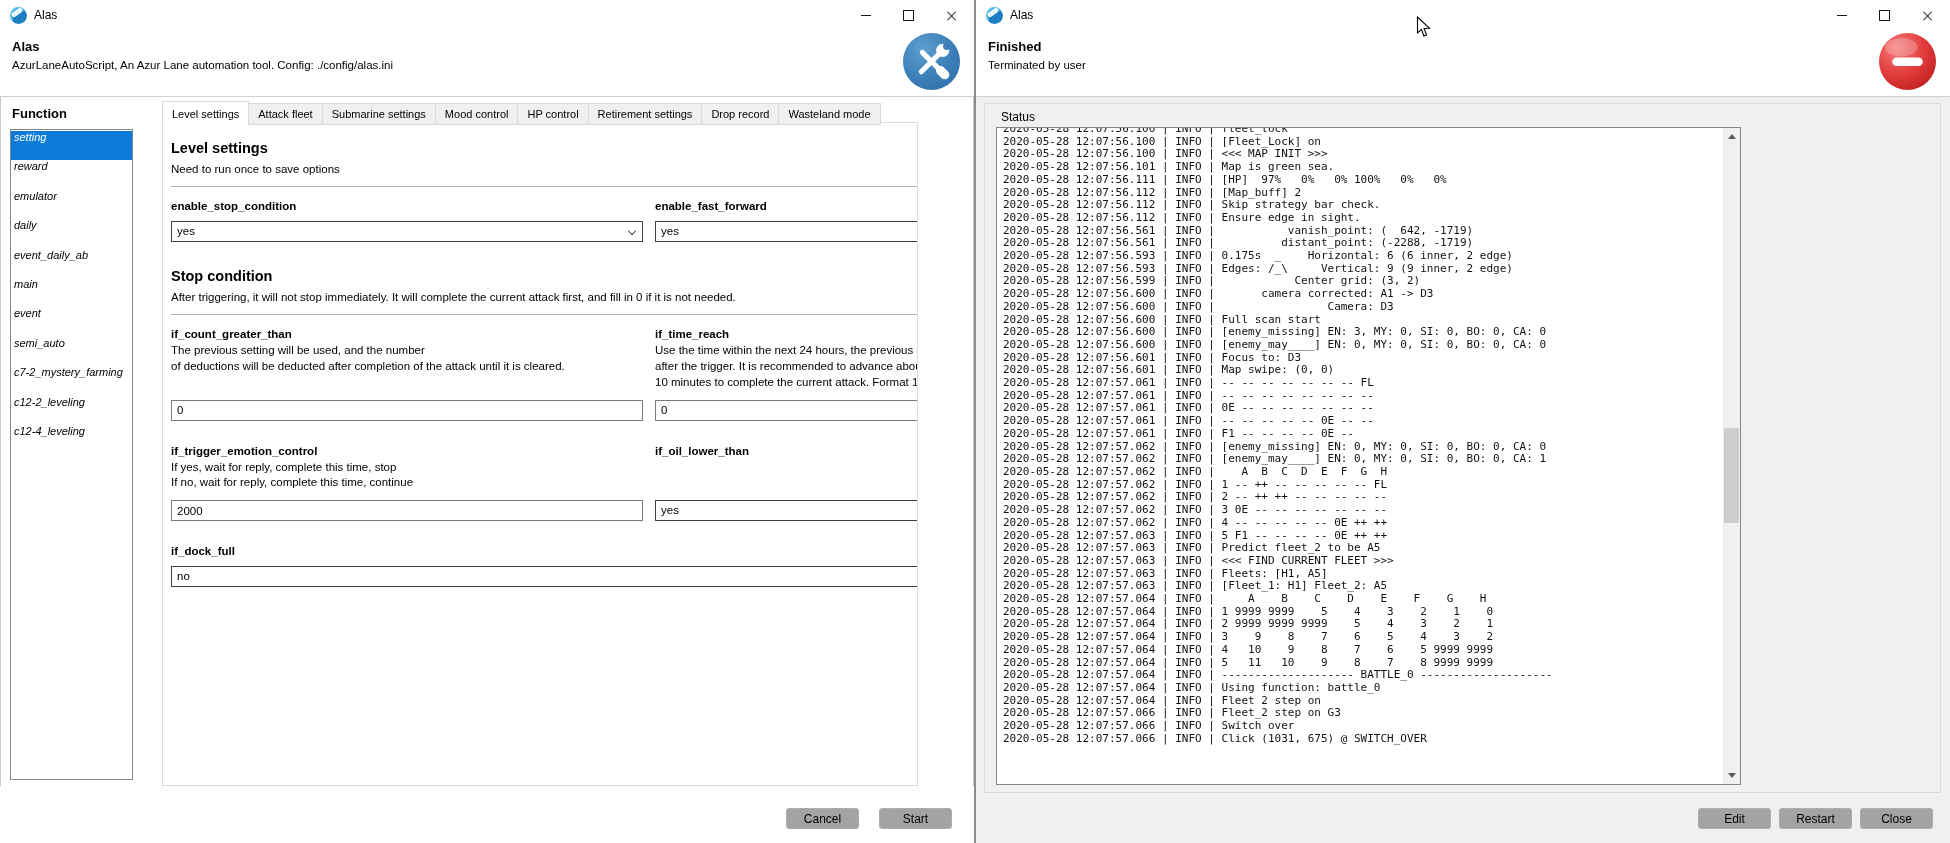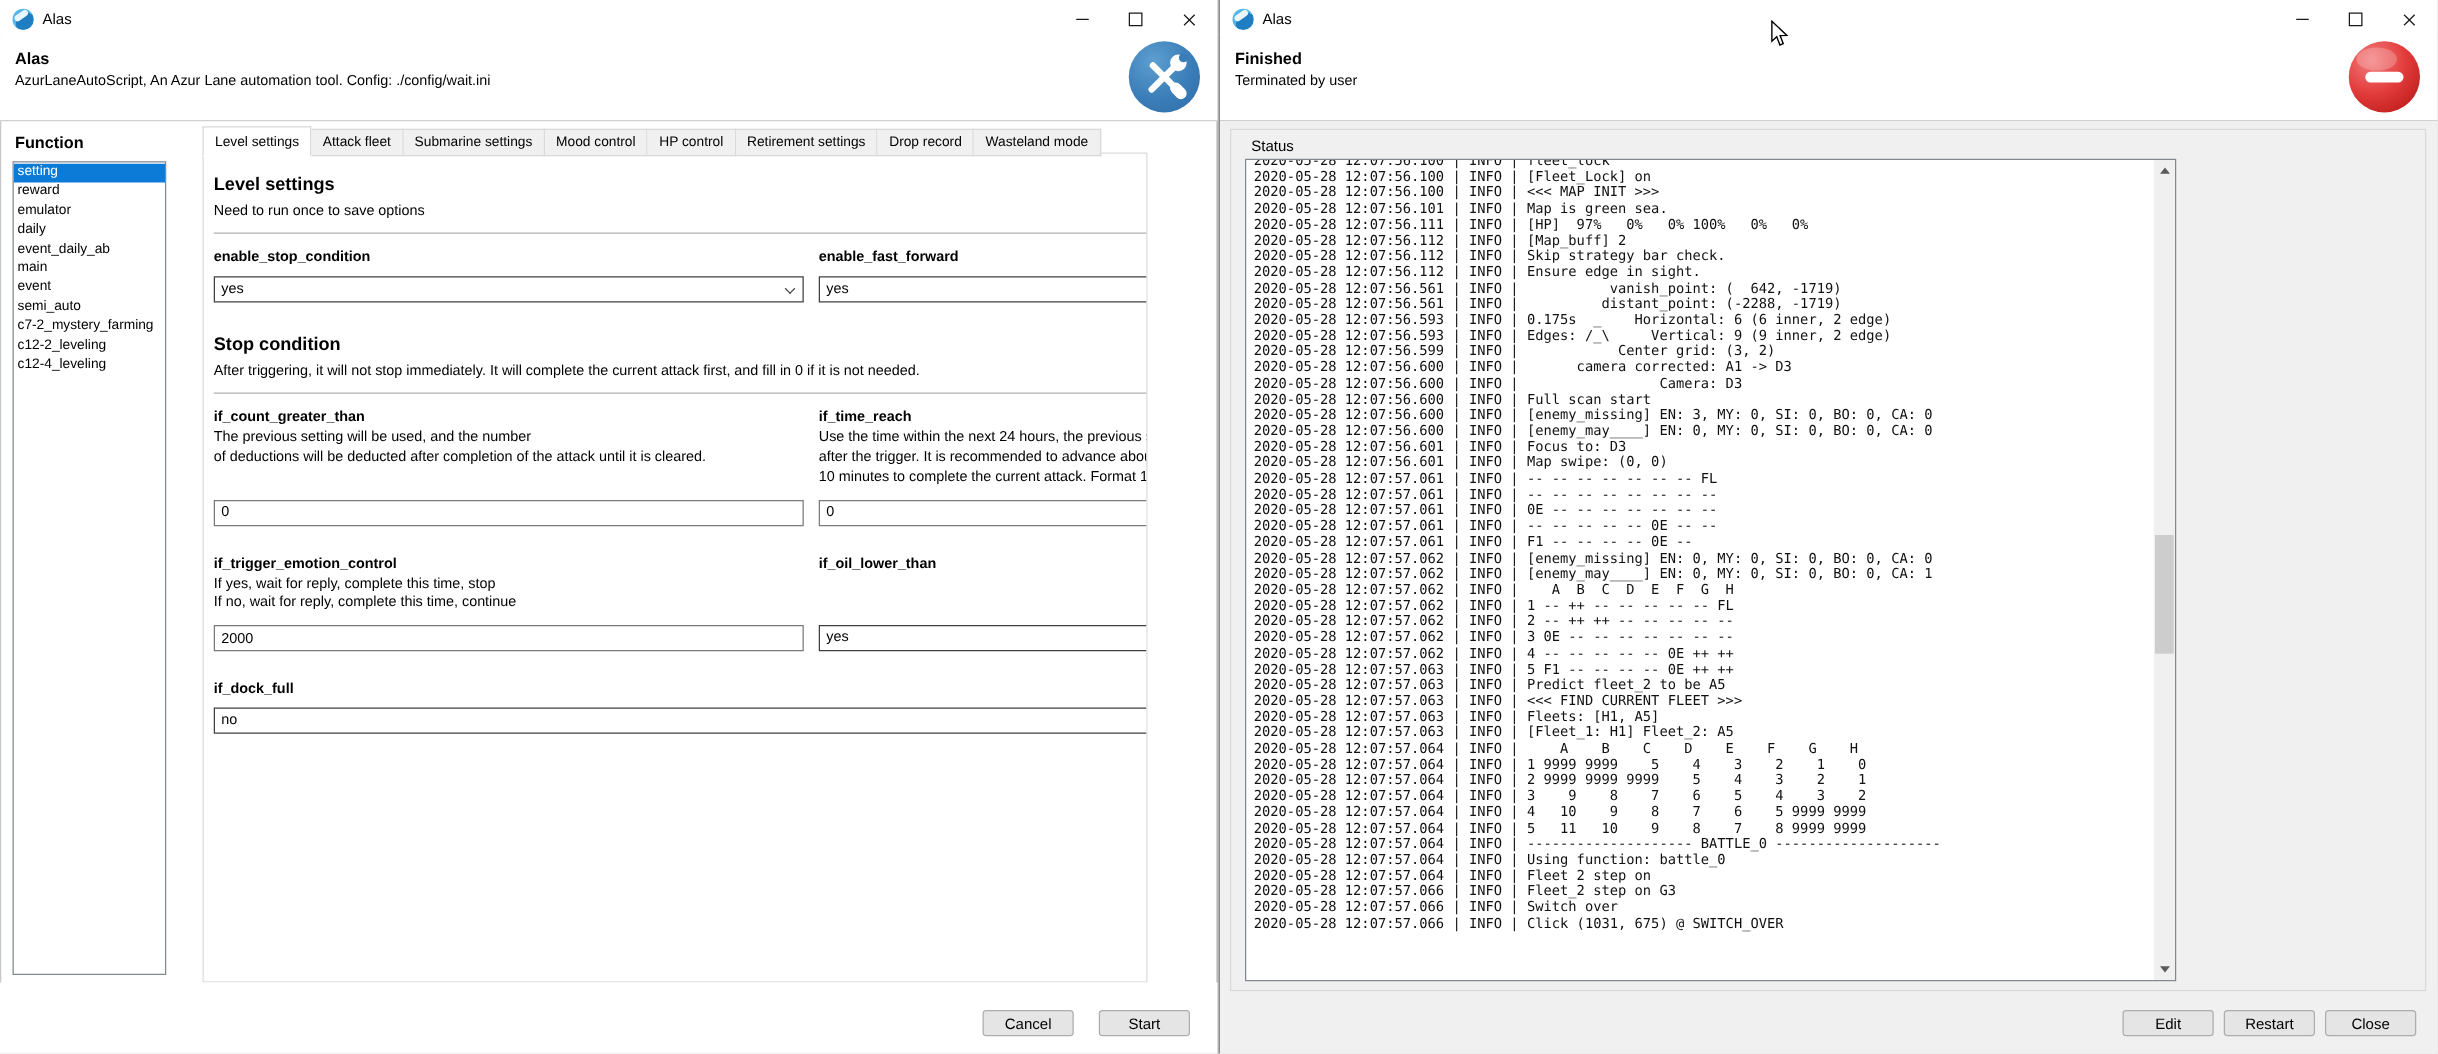--- a/index.html
+++ b/index.html
@@ -32,21 +32,21 @@
   .hdr-sub{position:absolute;left:12px;top:29px;font-size:11.5px;}
   .badge{position:absolute;right:14px;top:3px;width:57px;height:57px;border-radius:50%;}
   .badge-blue{background:radial-gradient(circle at 35% 28%, #5d9fd0, #3a7db8 55%, #2f6da6 100%);}
   .badge-red{background:radial-gradient(circle at 32% 26%, #f47c7c, #e23b3b 48%, #b01212 100%);}
   .badge svg{display:block;}
 
   
   .fn-label{position:absolute;left:12px;top:106px;font-size:13px;font-weight:bold;}
   .listbox{position:absolute;left:10px;top:129px;width:123px;height:651px;background:#fff;
            border:1px solid #828790;box-sizing:border-box;overflow:hidden;padding-top:1px;}
-  .lbitem{font-size:11px;line-height:13.4px;padding:0 0 2px 3px;white-space:nowrap;color:#000;}
+  .lbitem{font-size:11px;line-height:13.4px;padding:0 0 16px 3px;white-space:nowrap;color:#000;font-style:italic;}
   .lbitem.selected{background:#0c7bd7;color:#fff;}
 
   
   .tabpane{position:absolute;left:162px;top:101px;width:756px;height:685px;}
   .tabstrip{position:absolute;left:0;top:0;display:flex;z-index:3;}
   .tab{font-size:11px;line-height:13px;padding:4px 9px 3px;background:#f0f0f0;border:1px solid #d9d9d9;
        border-left:none;margin-top:2px;white-space:nowrap;cursor:default;}
   .tab:first-child{border-left:1px solid #d9d9d9;}
   .tab.active{background:#fff;margin-top:0;padding-top:6px;border-bottom:1px solid #fff;
        border-left:1px solid #d9d9d9;position:relative;z-index:4;}
@@ -72,21 +72,21 @@
   .chev{position:absolute;right:7px;top:6px;width:5px;height:5px;border-right:1px solid #4a4a4a;
         border-bottom:1px solid #4a4a4a;transform:rotate(45deg);}
   .tinput{display:block;width:100%;height:21px;border:1px solid #7a7a7a;font-size:11.5px;padding:0 5px;
         box-sizing:border-box;font-family:inherit;background:#fff;color:#000;outline:none;}
 
   
   .footer{position:absolute;left:0;right:0;bottom:0;display:flex;justify-content:flex-end;
           align-items:flex-start;box-sizing:border-box;}
   .footer-left{height:57px;background:#fff;padding:22px 22px 0 0;gap:20px;}
   .footer-right{height:50px;background:#f0f0f0;padding:15px 17px 0 0;gap:8px;}
-  .btn{min-width:73px;height:21px;background:#e5e5e5;border:1px solid #adadad;border-radius:3px;
+  .btn{min-width:73px;height:21px;background:#a3a3a3;border:1px solid #adadad;border-radius:3px;
        font-size:12px;font-family:inherit;color:#000;padding:0 10px;line-height:18px;}
 
   
   .rbody{position:absolute;top:97px;left:0;right:0;bottom:0;background:#f0f0f0;}
   .status-group{position:absolute;left:8px;right:9px;top:6px;bottom:50px;border:1px solid #d8d8d8;}
   .status-label{position:absolute;left:16px;top:6px;font-size:12px;}
   .logbox{position:absolute;left:11px;top:23px;width:745px;height:658px;background:#fff;
           border:1px solid #828790;box-sizing:border-box;overflow:hidden;}
   .logscroll{position:absolute;left:6px;top:-5px;right:18px;}
   .logline{font-family:"DejaVu Sans Mono",monospace;font-size:11px;line-height:12.7px;
@@ -117,21 +117,21 @@
           <span class="g-max"></span>
         </div>
       <div class="wc">
           <span class="g-close"></span>
         </div>
     </div>
   </div>
 
   <div class="app-header">
     <div class="hdr-title">Alas</div>
-    <div class="hdr-sub">AzurLaneAutoScript, An Azur Lane automation tool. Config: ./config/wait.ini</div>
+    <div class="hdr-sub">AzurLaneAutoScript, An Azur Lane automation tool. Config: ./config/alas.ini</div>
     <div class="badge badge-blue">
       <svg width="57" height="57" viewBox="0 0 56 56">
         <g stroke="#ffffff" stroke-linecap="round" fill="none">
           <line x1="18" y1="38" x2="36" y2="20" stroke-width="5"></line>
           <line x1="19" y1="19" x2="36" y2="36" stroke-width="5"></line>
           <line x1="37" y1="37" x2="41" y2="41" stroke-width="9"></line>
         </g>
         <circle cx="39" cy="17" r="6.5" fill="#ffffff"></circle>
         <circle cx="43" cy="13" r="3.6" fill="#3a7db8"></circle>
       </svg>

